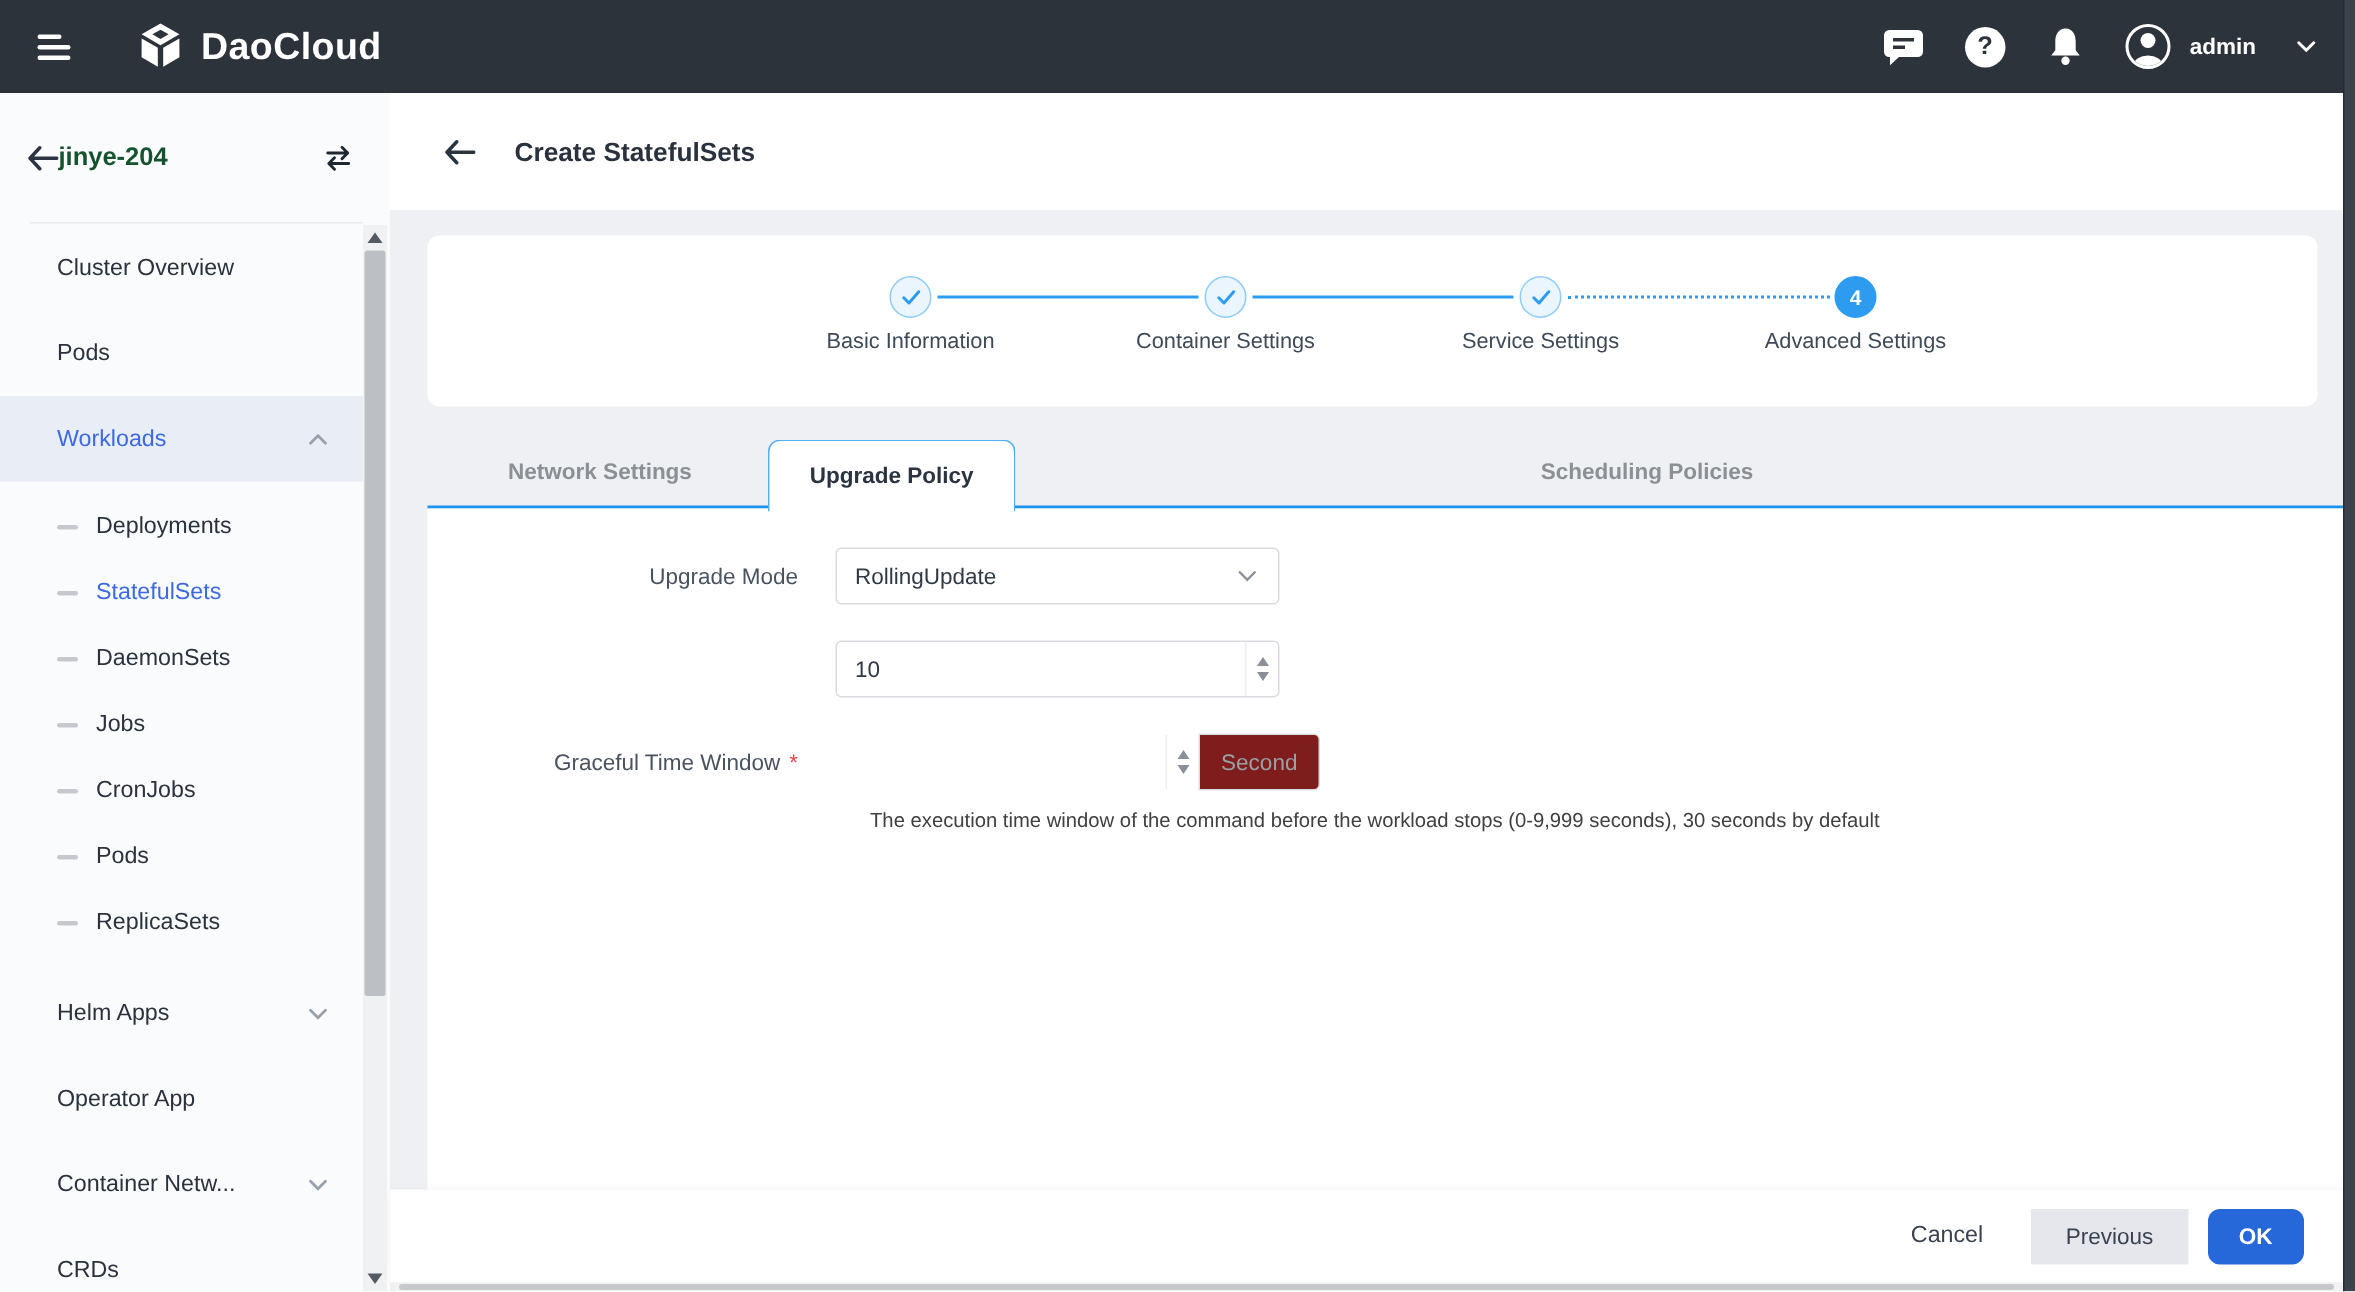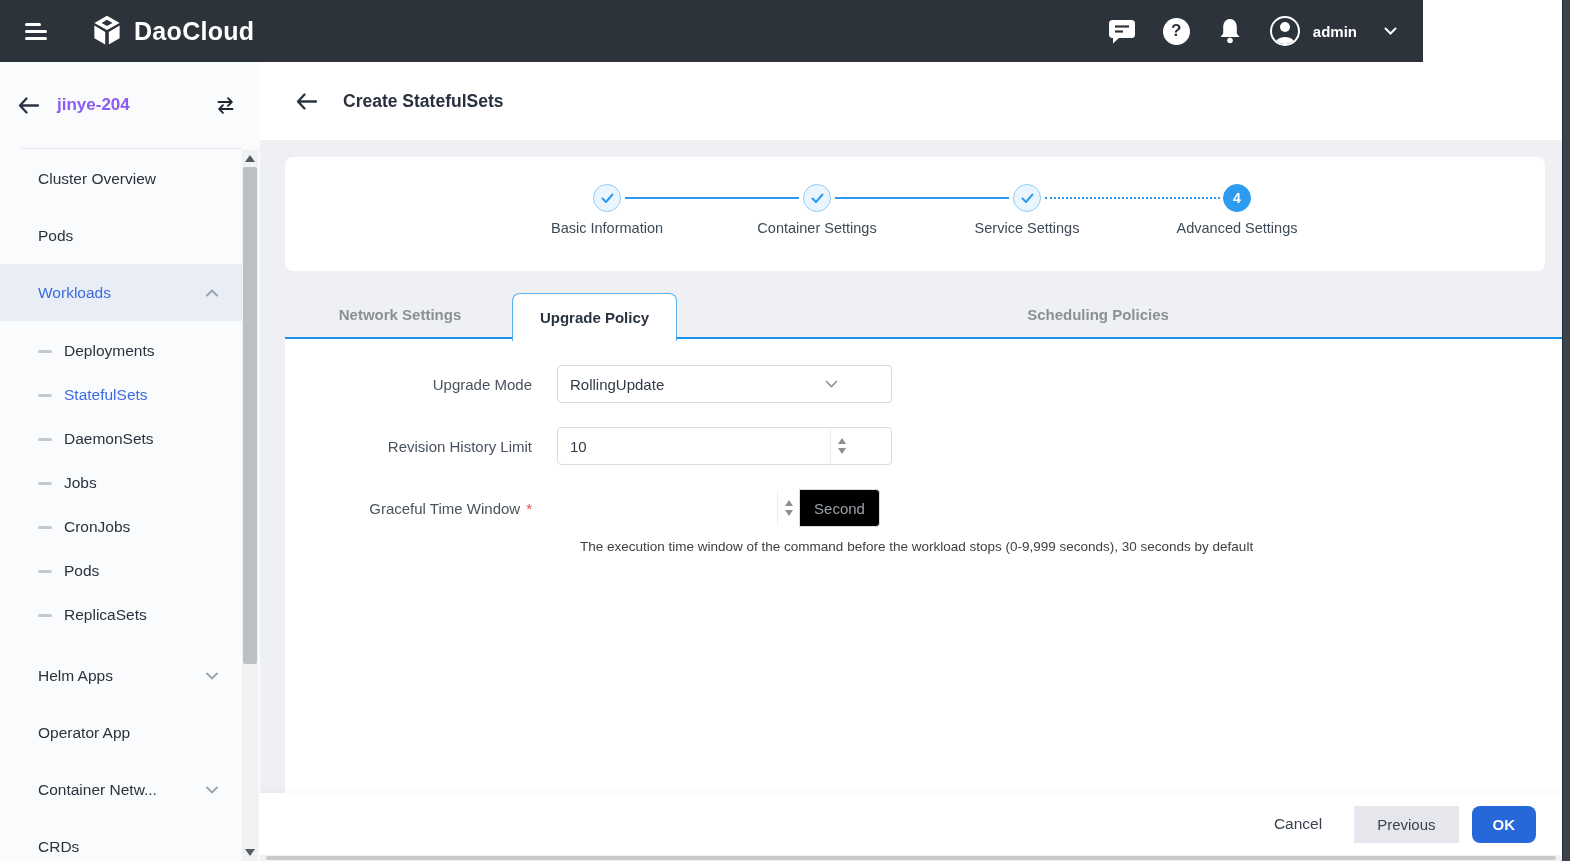--- a/index.html
+++ b/index.html
@@ -1,38 +1,38 @@
 <!DOCTYPE html>
 <html><head>
 <meta charset="utf-8">
 <style>
   * { margin:0; padding:0; box-sizing:border-box; }
   html,body { background:#fff; }
   body { font-family:"Liberation Sans", sans-serif; }
   .app { position:relative; width:1570px; height:861px; overflow:hidden; background:#fff; }
 
   
-  .topbar { position:absolute; left:0; top:0; width:1423px; height:62px; background:#2d333b; display:flex; align-items:center; z-index:10; }
+  .topbar { position:absolute; left:0; top:0; width:1570px; height:62px; background:#2d333b; display:flex; align-items:center; z-index:10; }
   .hamburger { margin-left:25px; width:22px; cursor:pointer; }
   .hamburger span { display:block; height:3px; background:#fff; border-radius:2px; margin:4px 0; }
   .hamburger span:first-child { width:16px; }
   .hamburger span:nth-child(2), .hamburger span:nth-child(3) { width:22px; }
   .brand { display:flex; align-items:center; margin-left:42px; gap:9px; }
   .brand-text { color:#fff; font-size:25px; font-weight:700; letter-spacing:.3px; }
   .topbar-right { margin-left:auto; display:flex; align-items:center; margin-right:26px; gap:27px; }
   .round-icon { width:27px; height:27px; border-radius:50%; background:#fff; color:#2d333b; display:flex; align-items:center; justify-content:center; font-size:17px; font-weight:800; cursor:pointer; }
   .avatar { width:30px; height:30px; border:2.5px solid #fff; border-radius:50%; position:relative; overflow:hidden; cursor:pointer; }
   .avatar .head { position:absolute; left:50%; top:4px; transform:translateX(-50%); width:10px; height:10px; background:#fff; border-radius:50%; }
   .avatar .torso { position:absolute; left:50%; bottom:-5px; transform:translateX(-50%); width:19px; height:12px; background:#fff; border-radius:50% 50% 0 0; }
   .user-name { color:#fff; font-size:15px; font-weight:600; margin-left:-14px; }
 
   
   .sidebar { position:absolute; left:0; top:62px; width:260px; height:799px; background:#fafbfc; overflow:hidden; }
   .sidebar-header { height:86px; display:flex; align-items:center; padding:0 18px; }
-  .cluster-name { margin-left:18px; font-size:17px; font-weight:600; color:#8b5cf6; }
+  .cluster-name { font-size:17px; font-weight:600; color:#14532d; }
   .switch-icon { margin-left:auto; margin-right:6px; cursor:pointer; display:flex; }
   .sidebar-divider { height:1px; background:#e8eaee; margin-left:20px; width:222px; }
   .nav { position:absolute; top:88px; left:0; width:242px; }
   .nav-item { height:57px; display:flex; align-items:center; padding-left:38px; font-size:15.5px; color:#2a323e; cursor:pointer; }
   .nav-item.active { background:#e9eef6; color:#3d6ae0; }
   .nav-sub { height:44px; display:flex; align-items:center; padding-left:38px; font-size:15.5px; color:#2a323e; cursor:pointer; }
   .nav-sub.active-sub { color:#3d6ae0; }
   .subs { margin-top:8px; }
   .group2 { margin-top:10px; }
   .dash { width:14px; height:3px; background:#c5c9ce; border-radius:2px; margin-right:12px; flex:none; }
@@ -59,27 +59,27 @@
 
   
   .tabs-row { position:absolute; left:25px; top:231px; width:1277px; height:46px; border-bottom:2px solid #1c93ea; }
   .tab { position:absolute; top:0; height:44px; line-height:44px; transform:translateX(-50%); font-size:15px; font-weight:600; color:#8b9095; cursor:pointer; white-space:nowrap; }
   .tab-active { position:absolute; left:227px; top:0; width:165px; height:48px; background:#fff; border:1px solid #54b0f2; border-bottom:none; border-radius:8px 8px 0 0; display:flex; align-items:center; justify-content:center; font-size:15px; font-weight:700; color:#2a3441; z-index:2; cursor:pointer; }
 
   
   .panel { position:absolute; left:25px; top:277px; width:1277px; height:454px; background:#fff; }
   .flabel { position:absolute; left:0; width:247px; height:38px; display:flex; align-items:center; justify-content:flex-end; font-size:15px; color:#49535f; }
   .req { color:#e5484d; margin-left:6px; font-size:15px; }
-  .finput { position:absolute; left:272px; width:335px; height:38px; border:1px solid #d8dbe0; border-radius:4px; background:#fff; font-size:15px; color:#2f3a46; padding:0 34px 0 12px; font-family:inherit; outline:none; }
+  .finput { position:absolute; left:272px; width:296px; height:38px; border:1px solid #d8dbe0; border-radius:4px; background:#fff; font-size:15px; color:#2f3a46; padding:0 34px 0 12px; font-family:inherit; outline:none; }
   .finput.short { width:243px; }
   .sel-chevron { position:absolute; left:540px; pointer-events:none; display:flex; }
   .spinner { position:absolute; width:22px; height:36px; display:flex; flex-direction:column; align-items:center; justify-content:center; gap:4px; border-left:1px solid #eceef1; cursor:pointer; }
   .sp-up { width:0; height:0; border-left:4.5px solid transparent; border-right:4.5px solid transparent; border-bottom:6px solid #8a9097; }
   .sp-down { width:0; height:0; border-left:4.5px solid transparent; border-right:4.5px solid transparent; border-top:6px solid #8a9097; }
-  .addon { position:absolute; left:514px; width:81px; height:38px; background:#000000; border:1px solid #d8dbe0; border-radius:0 4px 4px 0; display:flex; align-items:center; justify-content:center; font-size:15px; color:#9aa0a6; }
+  .addon { position:absolute; left:514px; width:81px; height:38px; background:#7f1d1d; border:1px solid #d8dbe0; border-radius:0 4px 4px 0; display:flex; align-items:center; justify-content:center; font-size:15px; color:#9aa0a6; }
   .help-text { position:absolute; left:268px; top:200px; font-size:13.5px; color:#404040;margin-left:27px; }
 
   
   .footer { position:absolute; left:0; top:731px; width:100%; height:62px; background:#fff; display:flex; align-items:center; justify-content:flex-end; padding-right:26px; box-shadow:0 -2px 6px rgba(0,0,0,.03); }
   .btn-text { font-size:15.5px; color:#39424e; padding:0 18px; cursor:pointer; background:none; border:none; font-family:inherit; }
   .btn-secondary { height:37px; padding:0 23px; margin-left:14px; background:#e5e7ec; border-radius:0; color:#39424e; font-size:15px; border:none; cursor:pointer; font-family:inherit; }
   .btn-primary { height:37px; padding:0 21px; margin-left:13px; background:#2667d9; border-radius:8px; color:#fff; font-size:15px; font-weight:600; border:none; cursor:pointer; font-family:inherit; }
 
   
   .h-scroll { position:absolute; left:2px; top:793px; width:1300px; height:6px; background:#f2f2f2; }
@@ -290,23 +290,20 @@
       <div class="flabel" style="top:26px;">
         <span>Upgrade Mode</span>
       </div>
       <input class="finput" style="top: 26px;" type="text" readonly="" value="RollingUpdate">
       <span class="sel-chevron" style="top:41px;">
         <svg width="13" height="9" viewBox="0 0 13 9">
             <polyline points="1.5,1.5 6.5,6.5 11.5,1.5" fill="none" stroke="#8a9097" stroke-width="1.6" stroke-linecap="round"></polyline>
           </svg>
       </span>
 
-      <div class="flabel" style="top:88px;">
-        <span>Revision History Limit</span>
-      </div>
       <input class="finput" style="top: 88px;" type="text" value="10">
       <div class="spinner" style="left:545px;top:89px;">
         <span class="sp-up"></span>
         <span class="sp-down"></span>
       </div>
 
       <div class="flabel" style="top:150px;">
         <span>Graceful Time Window</span>
         <span class="req">*</span>
       </div>

